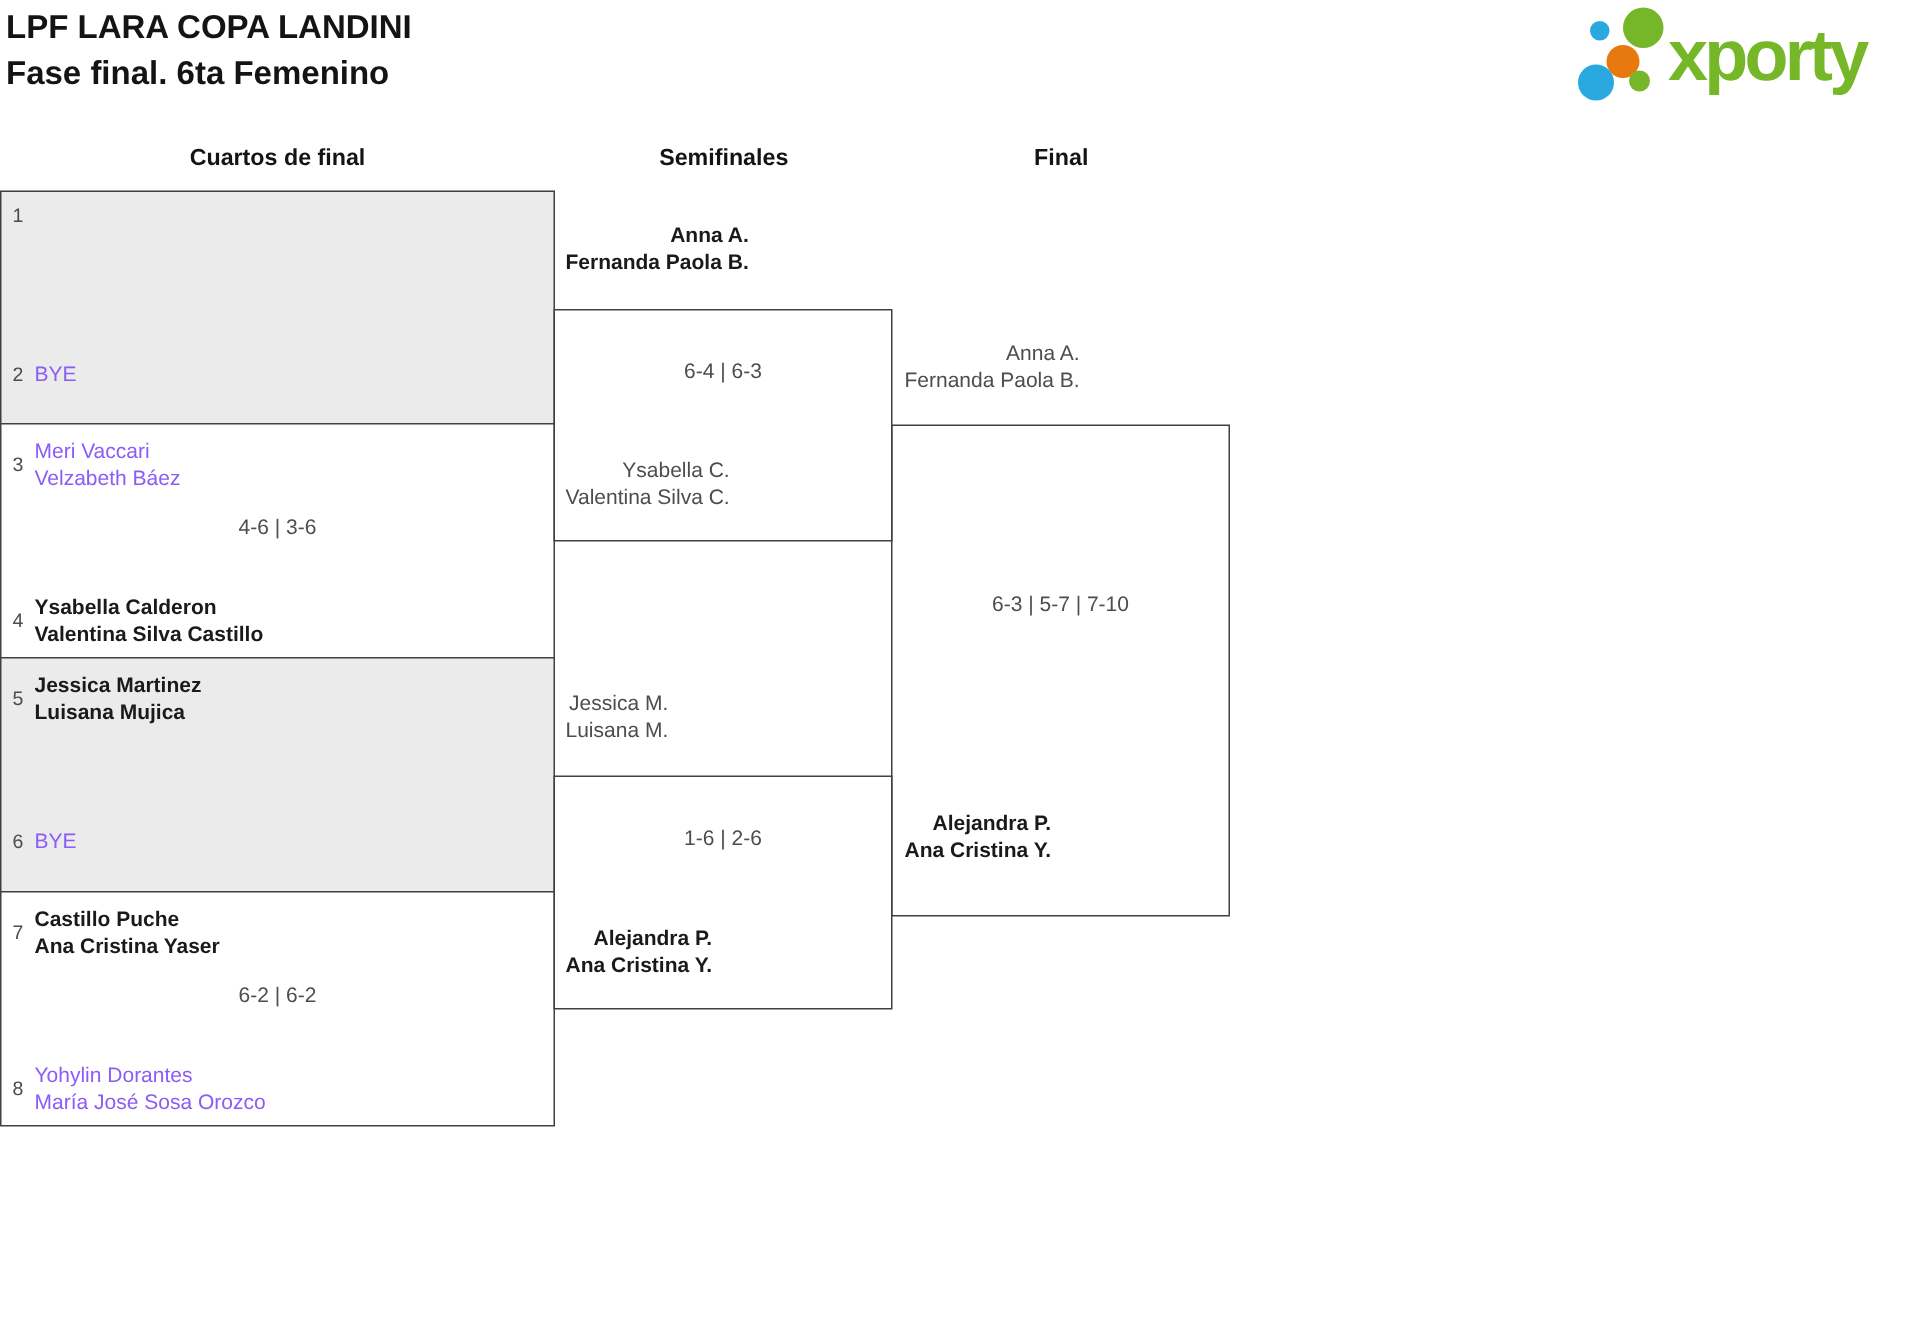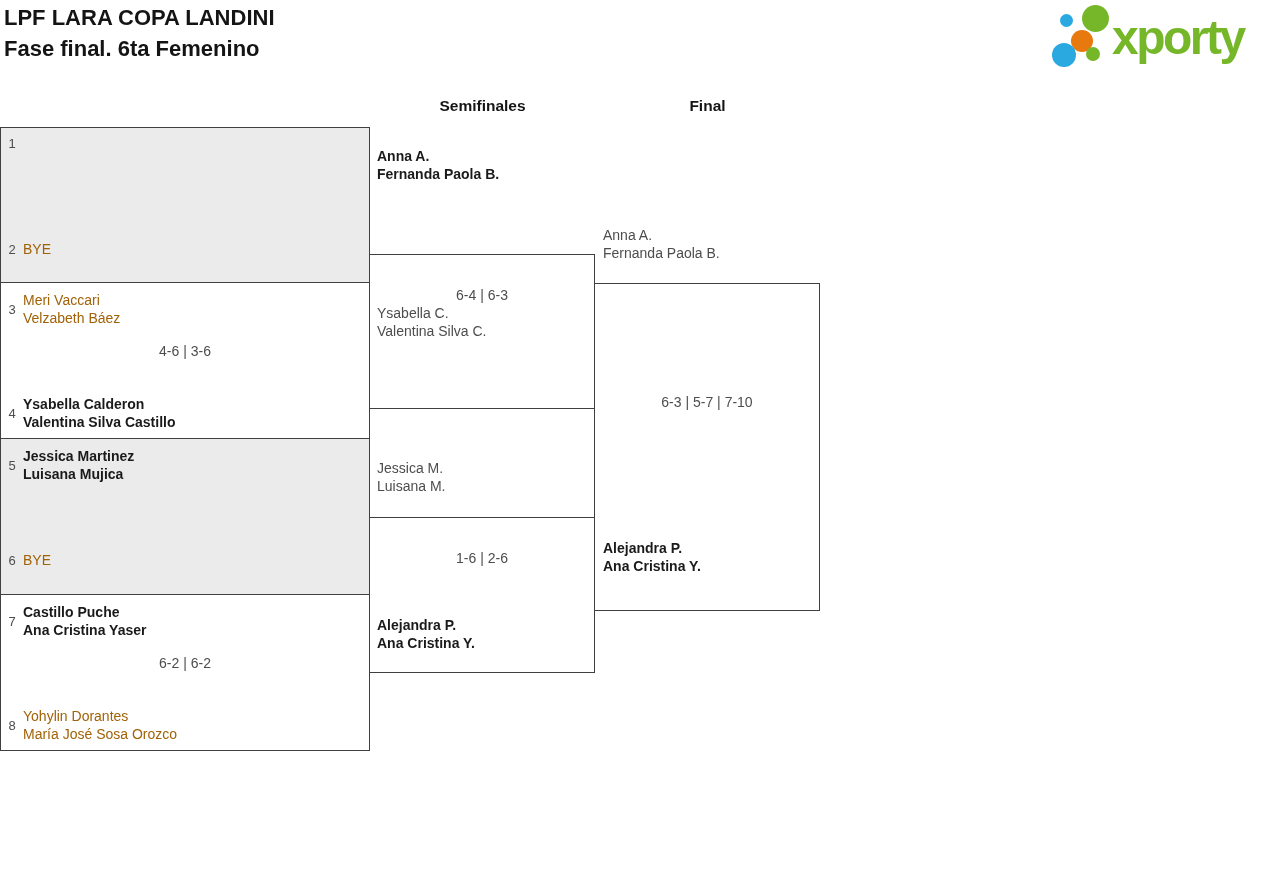--- a/index.html
+++ b/index.html
@@ -13,38 +13,38 @@
   .ch-sf{left:370px;width:225px;}
   .ch-f{left:595px;width:225px;}
 
   .box{position:absolute;border:1px solid #404040;box-sizing:border-box;}
   .qf{left:0;width:370px;background:#ffffff;}
   .qf1{top:127px;height:156px;background:#ebebeb;}
   .qf2{top:282px;height:157px;}
   .qf3{top:438px;height:157px;background:#ebebeb;}
   .qf4{top:594px;height:157px;}
   .sf{left:369px;width:226px;background:transparent;}
-  .sf1{top:206px;height:155px;margin-top:48px;}
+  .sf1{top:206px;height:155px;}
   .sf2{top:517px;height:156px;}
   .final-box{left:594px;top:283px;width:226px;height:328px;background:transparent;}
 
   .slot{position:absolute;left:0;right:0;display:flex;align-items:center;}
   .slot.top{top:8px;}
   .slot.bottom{top:112px;}
   .seed{width:22px;flex:none;text-align:center;font-size:13px;color:#4d4d4d;}
-  .names{font-size:14px;line-height:18px;color:#a16207;}
+  .names{font-size:14px;line-height:18px;color:#8b5cf6;}
   .names div:empty{display:none;}
   .names.winner{font-weight:bold;color:#1a1a1a;}
 
   .score{position:absolute;left:0;right:0;text-align:center;font-size:14px;line-height:18px;color:#4d4d4d;}
   .qf .score{top:59px;}
   .sf .score{top:31px;}
   .final-box .score{top:109px;}
 
-  .adv-label{position:absolute;font-size:14px;line-height:18px;color:#4d4d4d;}
+  .adv-label{position:absolute;font-size:14px;line-height:18px;color:#4d4d4d;text-align:right;}
   .adv-label.winner{font-weight:bold;color:#1a1a1a;}
   .lbl-sf1-top{left:377px;top:147px;}
   .lbl-sf1-bottom{left:377px;top:304px;}
   .lbl-sf2-top{left:377px;top:459px;}
   .lbl-sf2-bottom{left:377px;top:616px;}
   .lbl-f-top{left:603px;top:226px;}
   .lbl-f-bottom{left:603px;top:539px;}
 
   .logo{position:absolute;left:1050px;top:0;width:230px;height:70px;display:block;text-decoration:none;cursor:pointer;}
   .logo-dot{position:absolute;border-radius:50%;}
@@ -67,20 +67,21 @@
 
   <a class="logo">
     <span class="logo-dot dot-blue-sm" style="background: rgb(42, 168, 224);"></span>
     <span class="logo-dot dot-green-lg" style="background: rgb(118, 183, 42);"></span>
     <span class="logo-dot dot-orange" style="background: rgb(232, 121, 15);"></span>
     <span class="logo-dot dot-blue-lg" style="background: rgb(42, 168, 224);"></span>
     <span class="logo-dot dot-green-sm" style="background: rgb(118, 183, 42);"></span>
     <span class="logo-text" style="color: rgb(118, 183, 42);">xporty</span>
   </a>
 
+  <div class="col-header ch-qf">Cuartos de final</div>
   <div class="col-header ch-sf">Semifinales</div>
   <div class="col-header ch-f">Final</div>
 
   <div class="box qf qf1">
     <div class="slot top">
       <span class="seed">1</span>
     </div>
     <div class="score"></div>
     <div class="slot bottom">
       <span class="seed">2</span>

